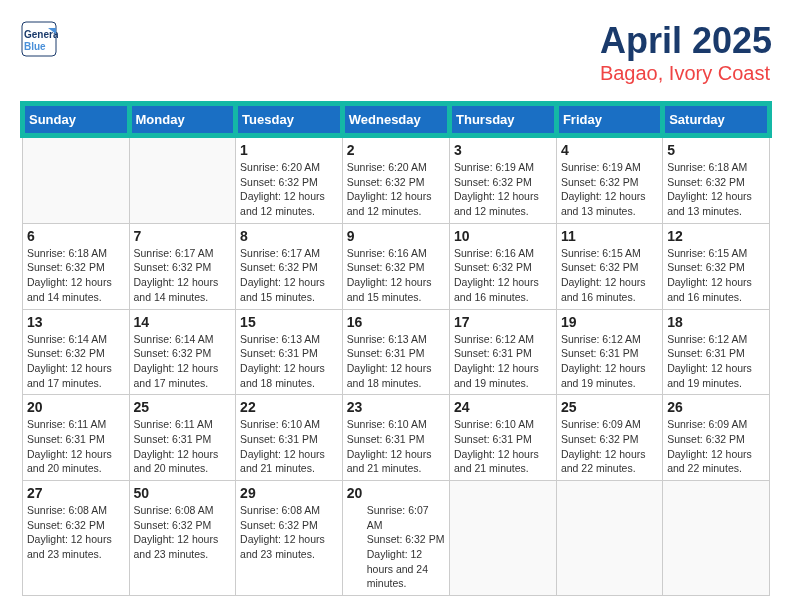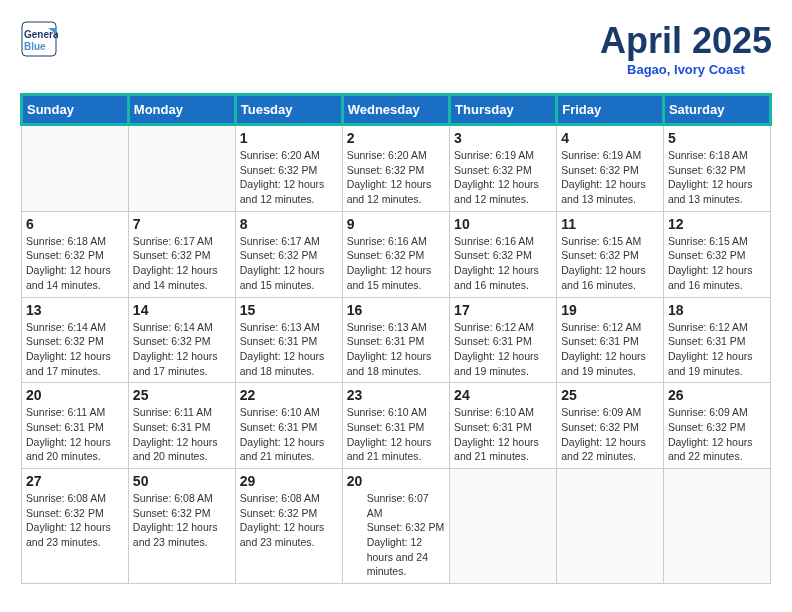--- a/index.html
+++ b/index.html
@@ -15,45 +15,45 @@
       justify-content: space-between;
       align-items: flex-start;
       margin-bottom: 16px;
     }
     .logo {
       display: flex;
       flex-direction: column;
       align-items: flex-start;
     }
     .title-block {
-      text-align: center;
+      text-align: left;
     }
     .title-block h1 {
       font-size: 36px;
       color: #1a3a6b;
       font-weight: bold;
     }
     .title-block h2 {
-      font-size: 13px;
-      color: #1d4ed8;
-      font-weight: bold;
+      font-size: 20px;
+      color: #ef4444;
+      font-weight: normal;
     }
     table {
       width: 100%;
       border-collapse: collapse;
       font-size: 11px;
     }
     thead tr th {
       background-color: #1a6fc4;
       color: #fff;
       padding: 6px 4px;
       text-align: left;
       font-size: 13px;
       font-weight: bold;
-      border: 3px solid #14b8a6;
+      border: 5px solid #14b8a6;
     }
     tbody tr td {
       border: 1px solid #ccc;
       vertical-align: top;
       padding: 4px;
       width: 108px;
       min-height: 80px;
     }
     tbody tr td .day-num {
       font-size: 14px;

